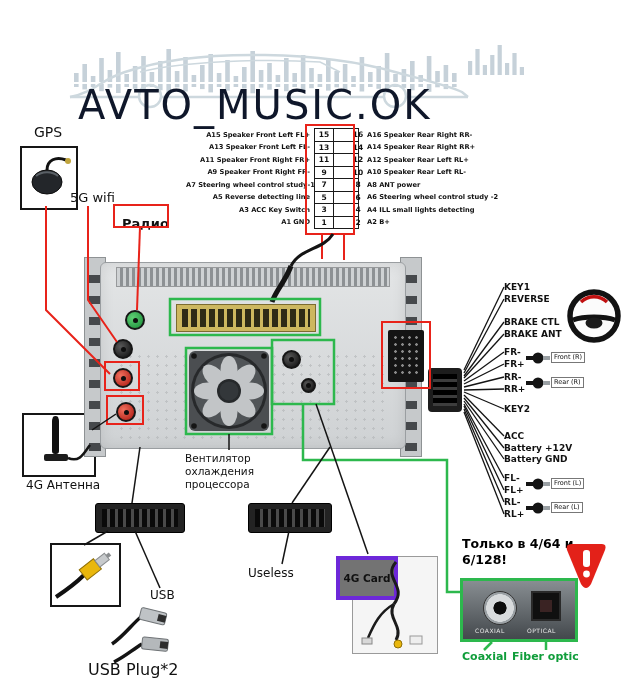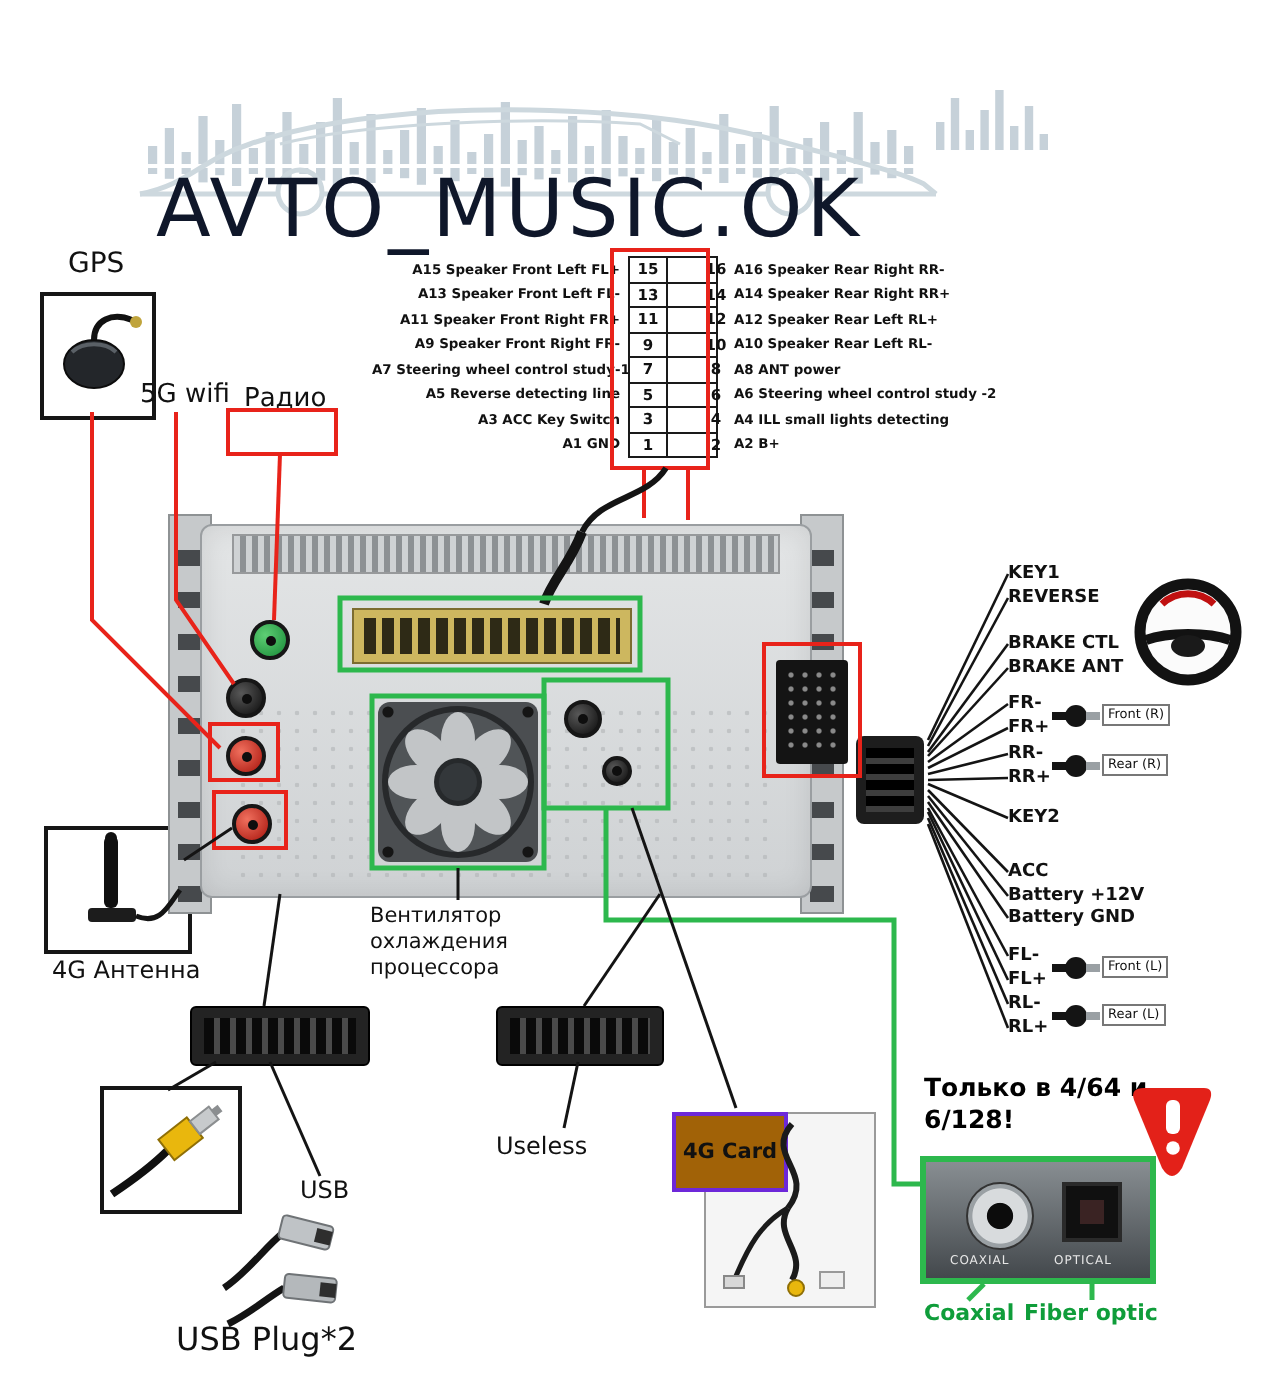--- a/index.html
+++ b/index.html
@@ -8,21 +8,21 @@
   svg.layer{position:absolute;left:0;top:0;pointer-events:none;}
   #bg-art{z-index:0;}
   #ovl{z-index:6;}
 
   .title{position:absolute;left:78px;top:82px;font-size:40px;font-weight:normal;
          letter-spacing:2px;color:#0f172a;z-index:1;white-space:nowrap;}
 
   .lbl{position:absolute;white-space:nowrap;}
   .gps-label{left:34px;top:124px;font-size:14px;}
   .wifi-label{left:70px;top:190px;font-size:13px;}
-  .radio-label{left:122px;top:192px;font-size:13px;}
+  .radio-label{left:122px;top:216px;font-size:13px;font-weight:bold;}
 
   .photo-box{position:absolute;border:2px solid #161616;background:#fff;}
   .gps-box{left:20px;top:146px;width:54px;height:60px;}
   .ant4g-box{left:22px;top:413px;width:70px;height:60px;}
   .rca-box{left:50px;top:543px;width:67px;height:60px;}
 
   
   .pin-table{position:absolute;left:186px;top:128px;z-index:2;}
   .pin-row{display:flex;align-items:center;height:13.5px;}
   .pin-row + .pin-row{margin-top:-1px;}
@@ -71,22 +71,22 @@
   .pin-block{position:absolute;background:#232323;border:1px solid #000;border-radius:3px;z-index:2;}
   .pin-block .slots{position:absolute;left:6px;right:6px;top:5px;bottom:5px;
      background:repeating-linear-gradient(90deg,#0a0a0a 0 5px,#4a4a4a 5px 8px);}
   .useless-label{left:248px;top:566px;font-size:12px;z-index:2;}
   .usb-label{left:150px;top:588px;font-size:12px;z-index:2;}
   .usbplug-label{left:88px;top:660px;font-size:16px;z-index:2;}
   .ant4g-label{left:26px;top:478px;font-size:12px;z-index:2;}
 
   .card4g-photo{position:absolute;left:352px;top:556px;width:84px;height:96px;border:1px solid #9a9a9a;
      background:#f5f5f5;z-index:1;}
-  .card4g-box{position:absolute;left:336px;top:556px;width:54px;height:36px;border:2px solid #6d28d9;
-     background:#a16207;display:flex;align-items:center;justify-content:center;font-size:10.5px;font-weight:600;z-index:2;}
+  .card4g-box{position:absolute;left:336px;top:556px;width:54px;height:36px;border:4px solid #6d28d9;
+     background:#737373;display:flex;align-items:center;justify-content:center;font-size:10.5px;font-weight:600;z-index:2;}
 
   
   .note{position:absolute;left:462px;top:536px;width:112px;font-size:12.5px;font-weight:bold;
      color:#000000;line-height:1.25;z-index:2;}
   .ports{position:absolute;left:460px;top:578px;width:118px;height:64px;border:3px solid #2db84d;
      background:linear-gradient(180deg,#888e92,#43484c);box-sizing:border-box;z-index:2;}
   .port-coax{position:absolute;left:20px;top:10px;width:32px;height:32px;border-radius:50%;border:1px solid #333;
      background:radial-gradient(circle,#0c0c0c 0 28%,#d8dbdd 30% 60%,#9aa0a4 62% 100%);}
   .port-opt{position:absolute;left:68px;top:10px;width:30px;height:30px;background:#101010;border:2px solid #2a2a2a;box-sizing:border-box;}
   .port-opt::after{content:"";position:absolute;left:7px;top:7px;width:12px;height:12px;background:#3a2323;}

